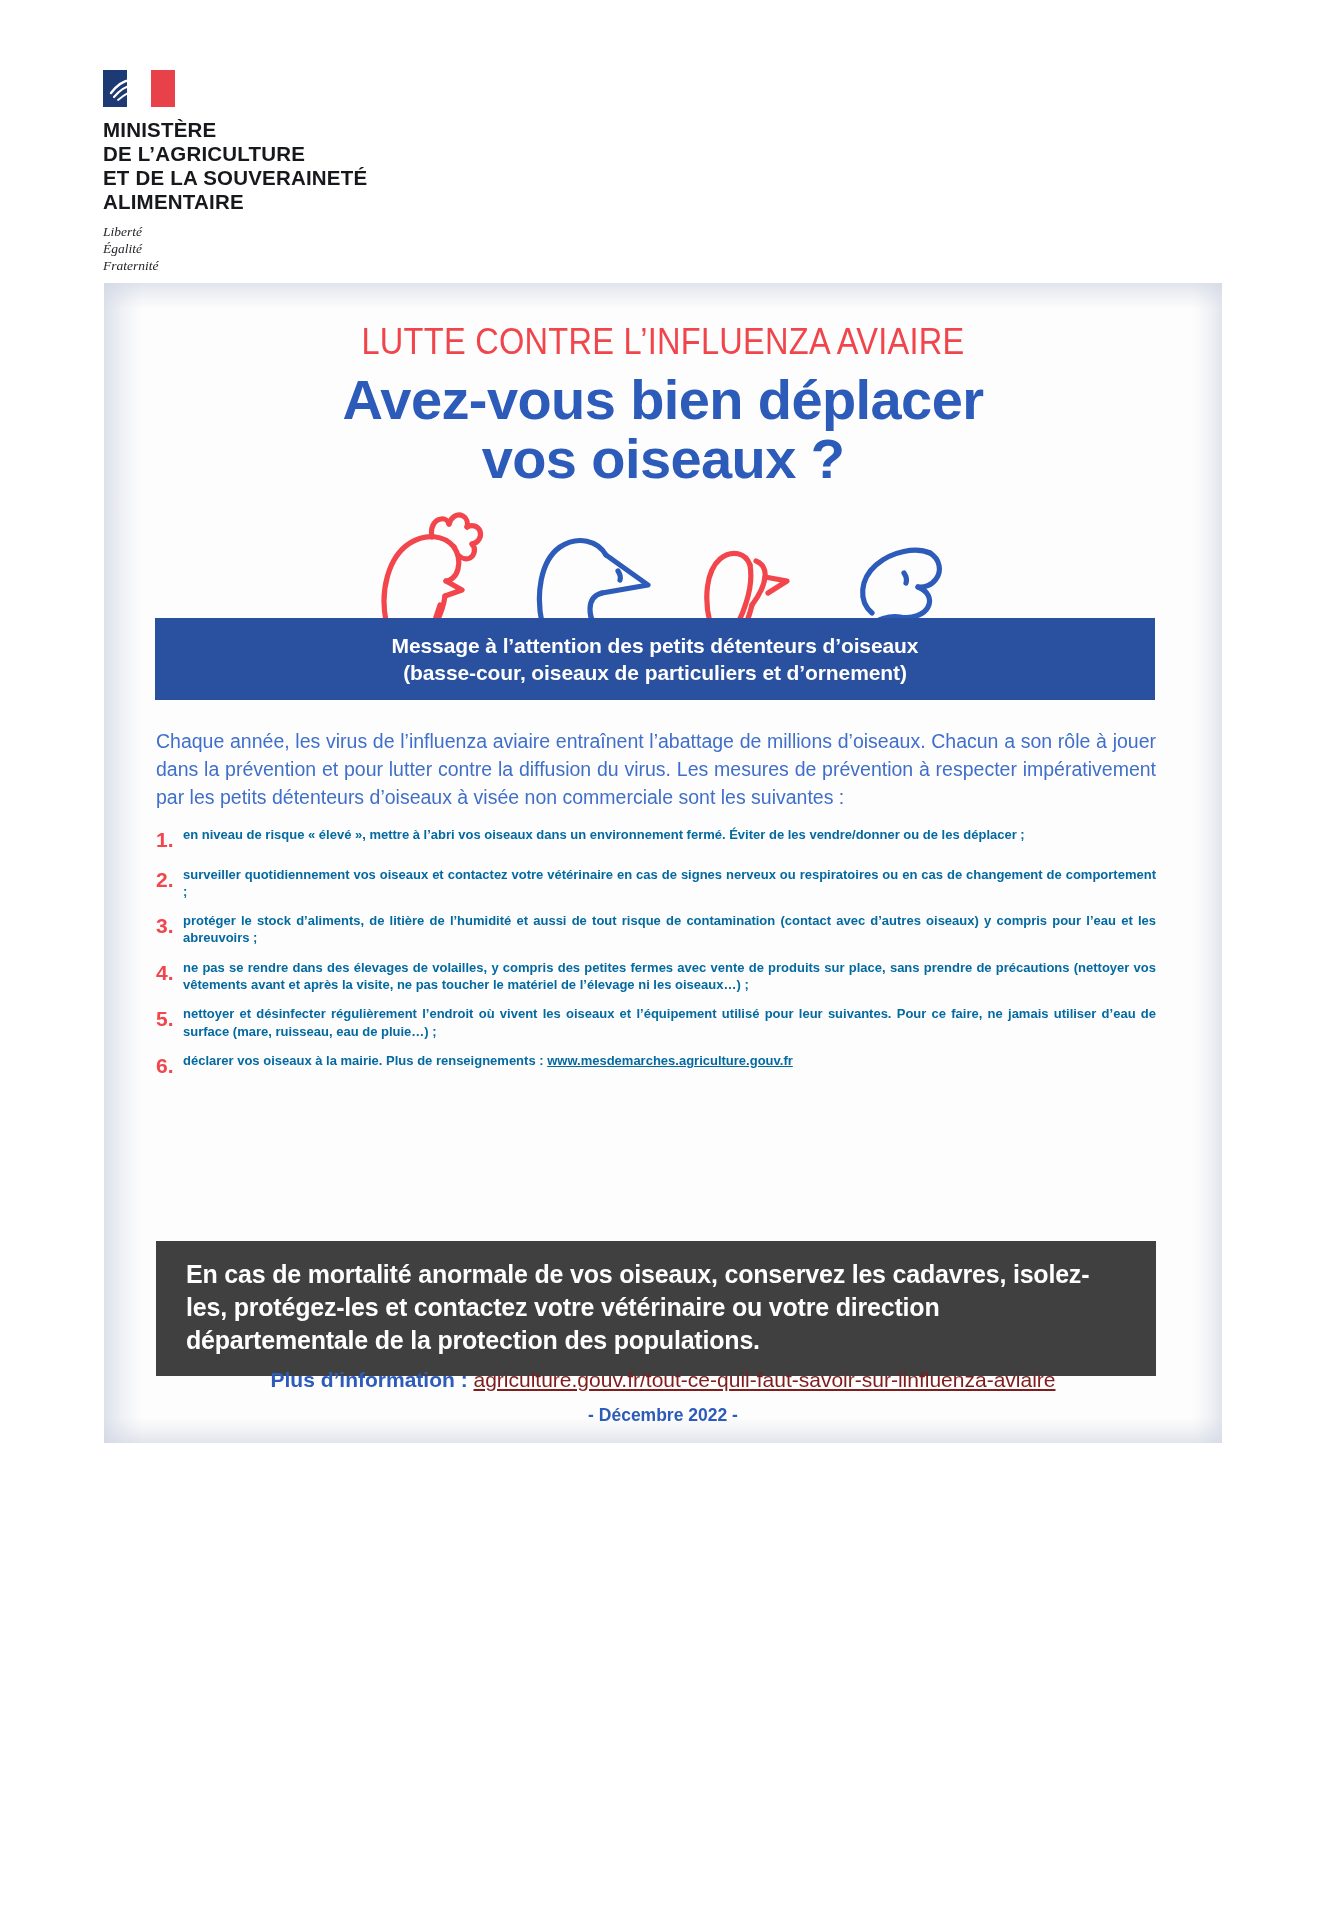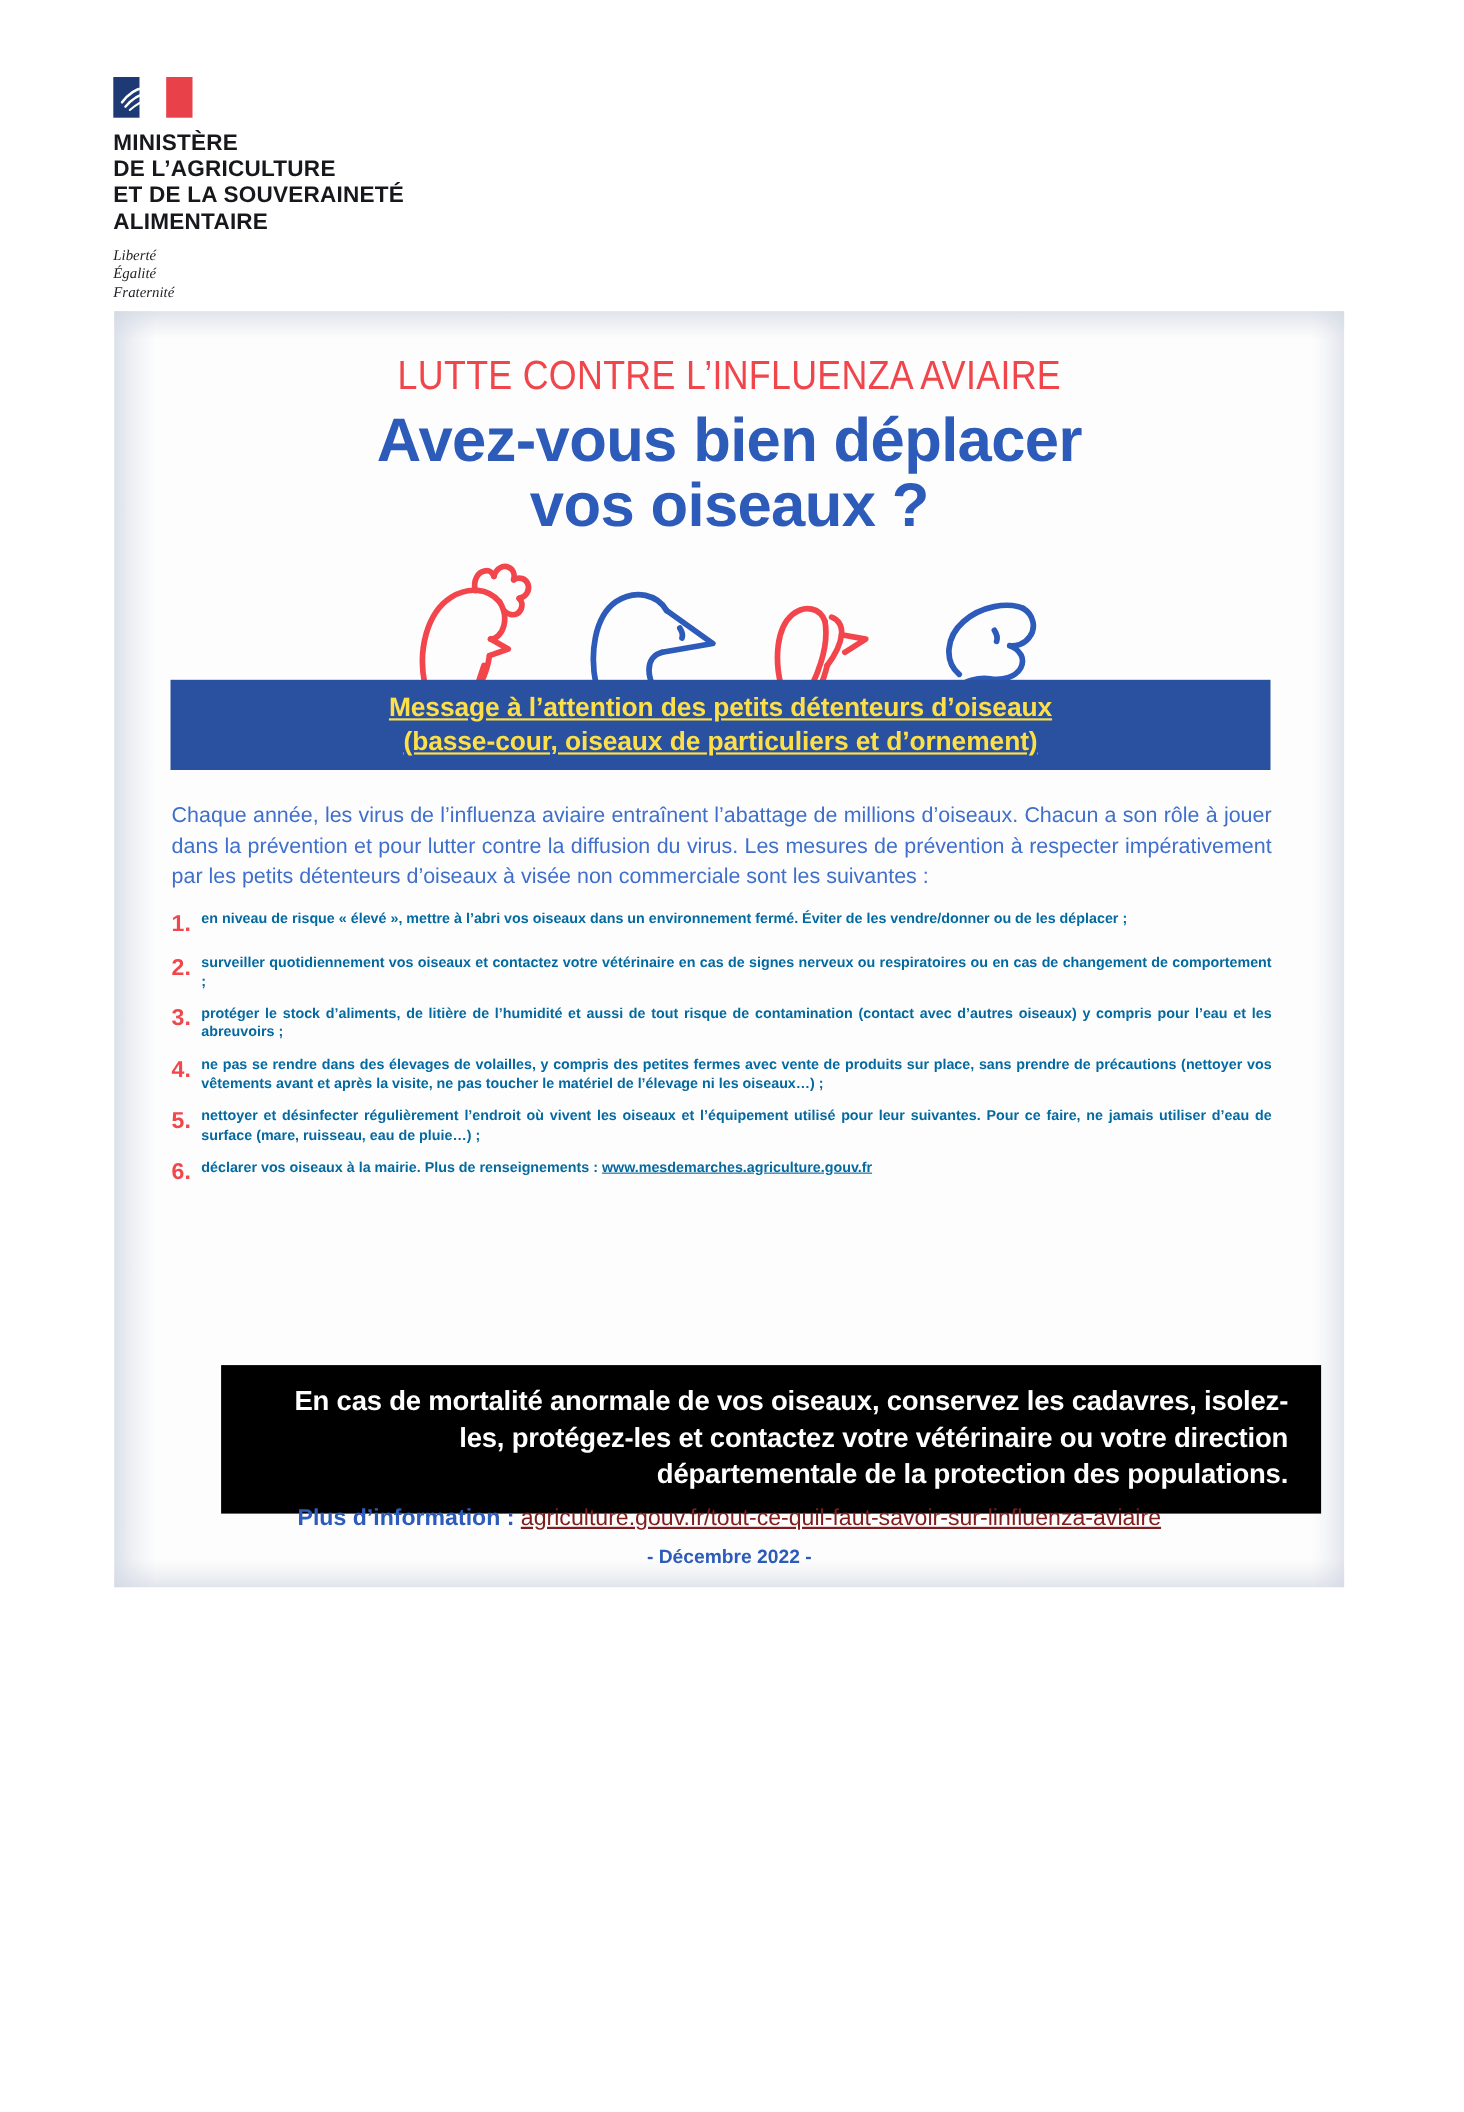--- a/index.html
+++ b/index.html
@@ -124,26 +124,25 @@
     top: 335px;
     width: 1000px;
     height: 82px;
     background: #2a50a0;
     display: flex;
     align-items: center;
     justify-content: center;
     text-align: center;
   }
   .banner-text {
-    color: #fde047;
-    font-size: 24px;
+    color: #ffffff;
+    font-size: 21px;
     font-weight: bold;
     line-height: 1.30;
     letter-spacing: -0.1px;
-    text-decoration: underline;
   }
 
   .content {
     position: absolute;
     left: 52px;
     top: 445px;
     width: 1000px;
     color: #3a6ac6;
   }
   .intro {
@@ -178,25 +177,24 @@
   }
   .step-text .ul {
     text-decoration: underline;
   }
 
   .alert {
     position: absolute;
     left: 52px;
     top: 958px;
     width: 1000px;
-    background: #000000;
+    background: #404040;
     padding: 17px 30px 19px;
     box-sizing: border-box;
-    text-align: right;
-    margin-left: 45px;
+    text-align: left;
   }
   .alert-text {
     color: #ffffff;
     font-size: 25px;
     font-weight: bold;
     line-height: 1.32;
     letter-spacing: -0.2px;
   }
 
   .more {

